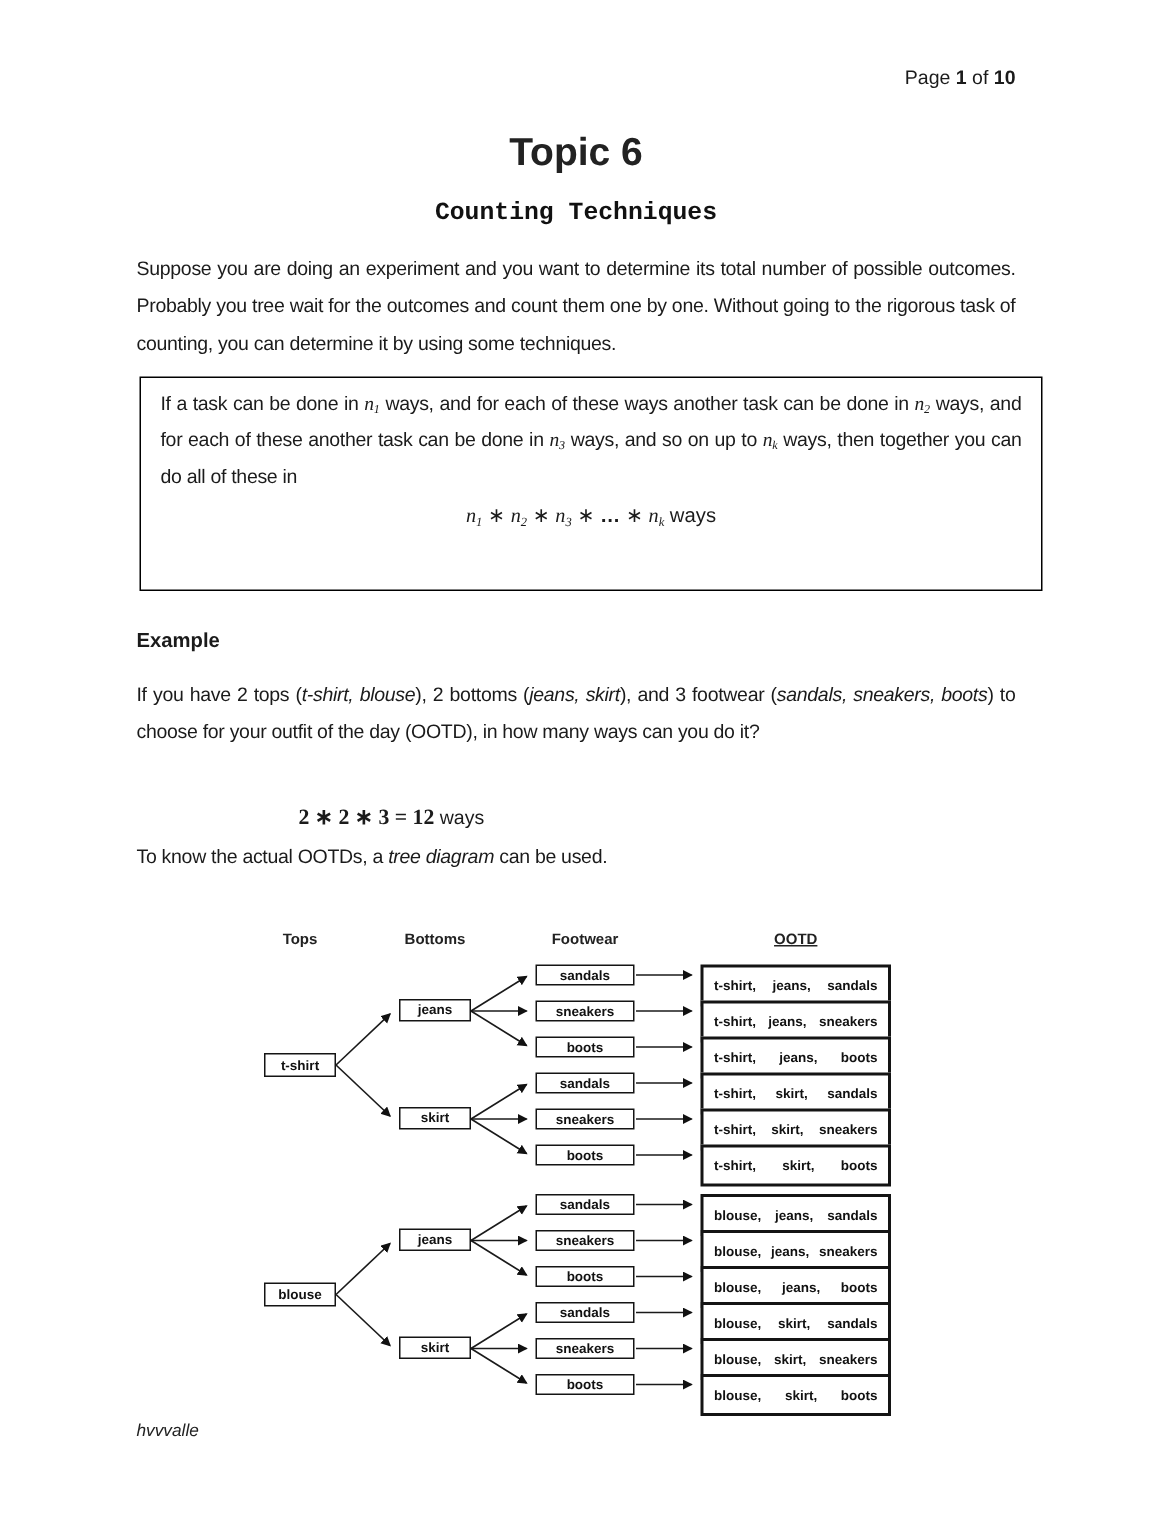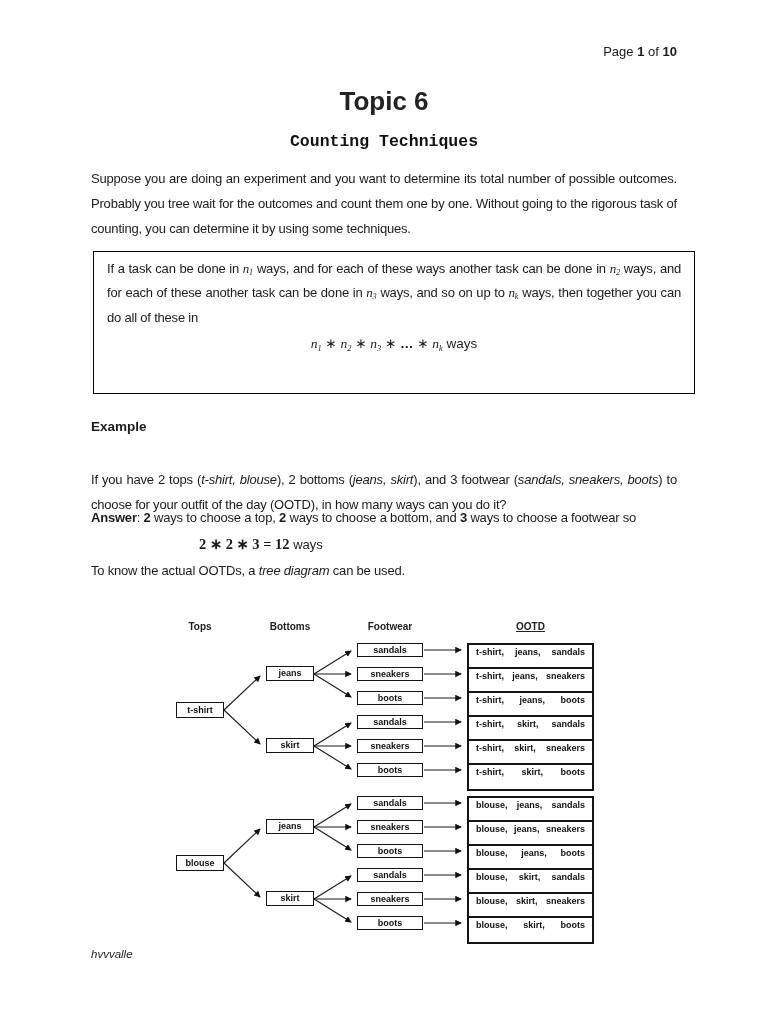--- a/index.html
+++ b/index.html
@@ -22,34 +22,34 @@
   .fcp-box { top:251px; left:93px; width:602px; height:143px; border:1.8px solid #000; padding:7px 13px; background:#fff; }
   .fcp-heading { font-size:13.2px; font-weight:bold; margin:0 0 13px 0; }
   .fcp-body { font-size:13px; line-height:20px; margin:0; letter-spacing:-0.2px; }
   .fcp-formula { margin-top:7px; text-align:center; font-size:13.5px; }
 
   .math { font-family:"Liberation Serif", serif; font-style:italic; }
   .math sub { font-size:0.62em; font-style:italic; vertical-align:-0.3em; letter-spacing:0; }
   .math-bold { font-family:"Liberation Serif", serif; font-weight:bold; font-style:normal; }
 
   .example-heading { top:419px; left:91px; font-size:13.5px; font-weight:bold; }
-  .example-para { top:450px; left:91px; width:586px; font-size:13px; line-height:25px; letter-spacing:-0.2px;margin-top:17px; }
+  .example-para { top:450px; left:91px; width:586px; font-size:13px; line-height:25px; letter-spacing:-0.2px; }
   .answer-line { top:510px; left:91px; width:586px; font-size:13px; letter-spacing:-0.2px; }
   .answer-formula { top:536px; left:199px; font-size:14.5px; }
   .answer-formula .suffix { font-size:13px; }
   .note-line { top:563px; left:91px; width:586px; font-size:13px; letter-spacing:-0.2px; }
 
   .tree { top:615px; left:0; width:768px; height:335px; font-size:9px; font-weight:bold; color:#111; }
   .tree svg { position:absolute; top:0; left:0; }
   .thead { position:absolute; text-align:center; font-size:10px; font-weight:bold; color:#222; }
   .tbox {
     position:absolute; border:1.5px solid #141414; background:#fff;
     display:flex; align-items:center; justify-content:center; line-height:1;
   }
-  .tbox.ootd { border-width:2px; justify-content:space-between; padding:12px 7px;align-items:flex-end; }
+  .tbox.ootd { border-width:2px; justify-content:space-between; padding:12px 7px; }
 
   .footer-author { top:948px; left:91px; font-size:11.5px; font-style:italic; color:#222; }
 </style>
 </head>
 <body>
 
 <div class="page">
 
   <div class="abs page-num"><span>Page</span> <span class="b">1</span> <span>of</span> <span class="b">10</span></div>
 
@@ -71,21 +71,20 @@
       <span>∗</span>
       <span class="math"><span>n</span><sub>k</sub></span>
       <span>ways</span>
     </div>
   </div>
 
   <div class="abs example-heading">Example</div>
 
   <div class="abs example-para just"><span>If you have 2 tops (</span><span class="i">t-shirt, blouse</span><span>), 2 bottoms (</span><span class="i">jeans, skirt</span><span>), and 3 footwear (</span><span class="i">sandals, sneakers, boots</span><span>) to choose for your outfit of the day (OOTD), in how many ways can you do it?</span></div>
 
-  <div class="abs answer-line"><span class="b">Answer</span><span>:  </span><span class="b">2</span><span> ways to choose a top, </span><span class="b">2</span><span> ways to choose a bottom, and </span><span class="b">3</span><span> ways to choose a footwear so</span></div>
 
   <div class="abs answer-formula"><span class="math-bold">2 ∗ 2 ∗ 3 = 12</span><span class="suffix"> ways</span></div>
 
   <div class="abs note-line"><span>To know the actual OOTDs, a </span><span class="i">tree diagram</span><span> can be used.</span></div>
 
   <div class="abs tree">
     <svg width="768" height="335" viewBox="0 0 768 335">
       <defs>
         <marker id="ah" markerWidth="7" markerHeight="7" refX="5.2" refY="3" orient="auto">
           <path d="M0,0 L6,3 L0,6 Z" fill="#111"></path>

